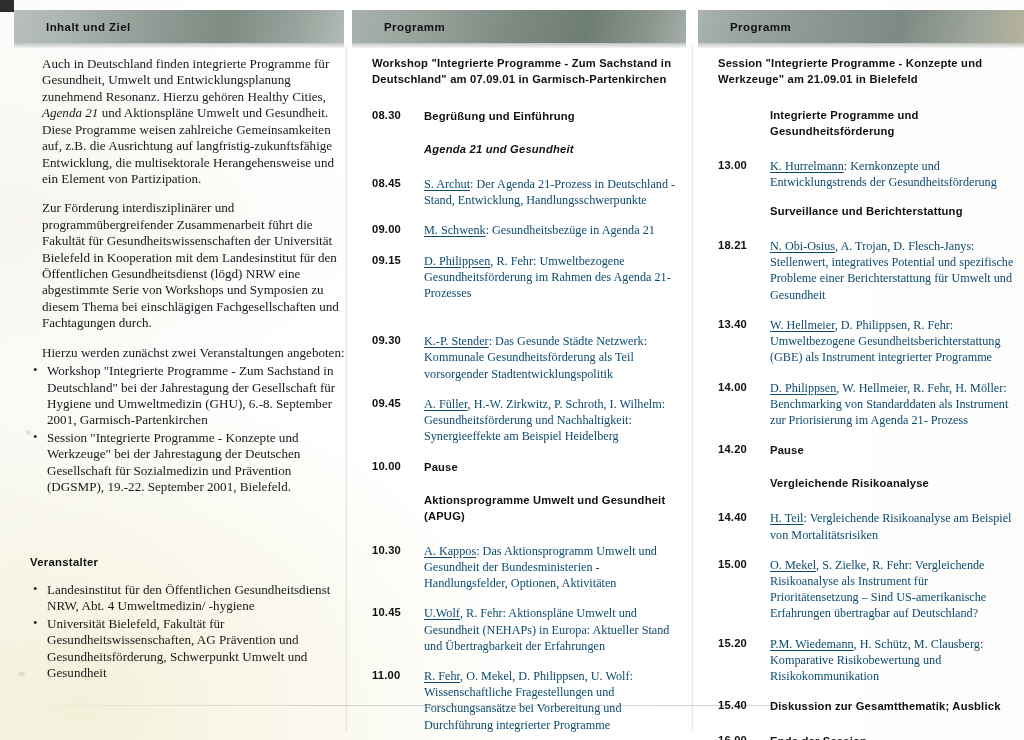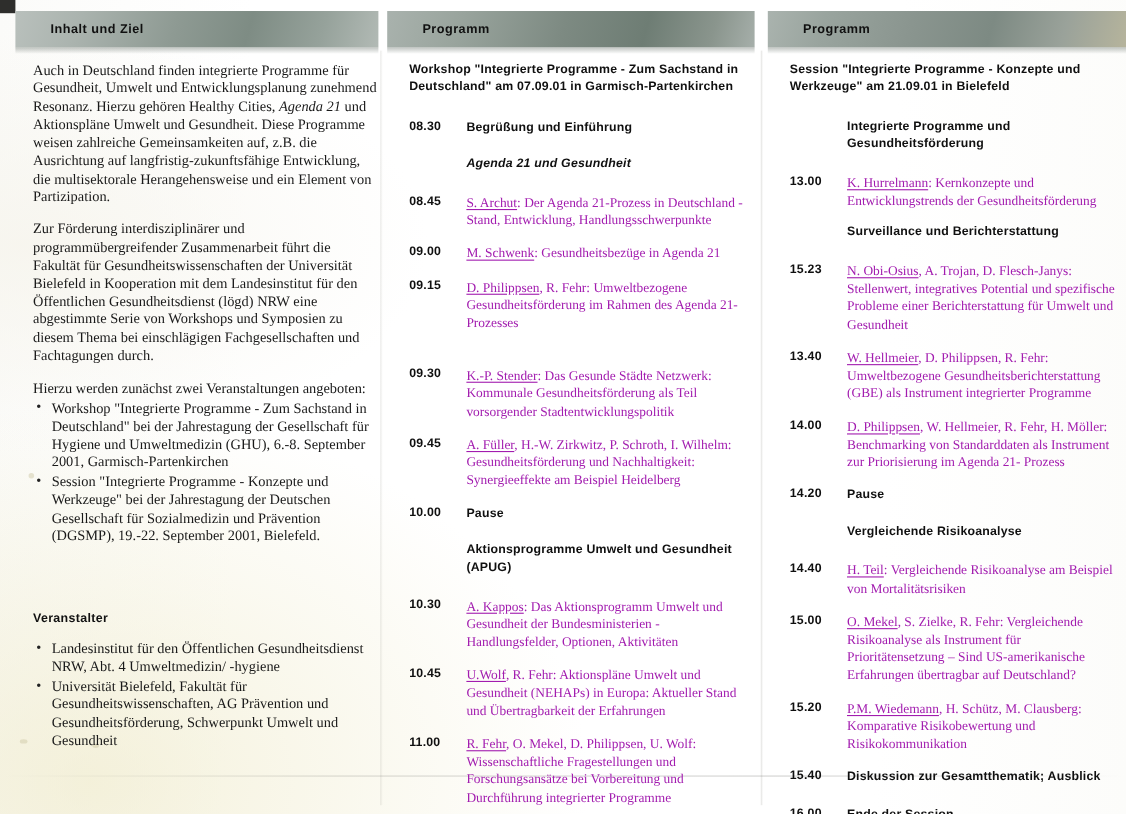--- a/index.html
+++ b/index.html
@@ -60,21 +60,21 @@
   
   .col{position:absolute;top:56px;}
   #col-1{left:30px;width:315px;}
   #col-2{left:372px;width:312px;}
   #col-3{left:718px;width:300px;}
 
   
   .para{
     font-family:"Liberation Serif",serif;
     font-size:13.1px;line-height:1.255;
-    text-align:left;margin:0 0 13px 0;
+    text-align:left;margin:0 0 13px 12px;
     color:#191919;
   }
   .para em{font-style:italic;}
 
   .lead-in{margin-bottom:2px;}
 
   ul.bullets{margin:0 0 0 0;padding:0;list-style:none;}
   ul.bullets li{
     font-family:"Liberation Serif",serif;
     font-size:13.1px;line-height:1.255;
@@ -108,21 +108,21 @@
 
   
   .e-bold{
     font-family:"Liberation Sans",sans-serif;
     font-weight:bold;font-size:11.2px;line-height:1.45;
     letter-spacing:.2px;color:#101010;
   }
   
   .e-talk{
     font-family:"Liberation Serif",serif;
-    font-size:12.2px;line-height:1.33;color:#a21caf;
+    font-size:12.2px;line-height:1.33;color:#0c4a6e;
   }
   .e-talk .spk{text-decoration:underline;text-underline-offset:1.5px;}
   
   .sub-head{
     font-family:"Liberation Sans",sans-serif;
     font-weight:bold;font-size:11.2px;line-height:1.42;
     letter-spacing:.2px;color:#101010;
     margin-left:52px;
   }
   .sub-head.italic{font-style:italic;} .sp-14{height:14px;} .sp-18{height:18px;}
@@ -262,21 +262,21 @@
       <div class="row">
         <div class="time">13.00</div>
         <div class="body">
           <div class="e-talk"><span class="spk">K. Hurrelmann</span>: Kernkonzepte und Entwicklungstrends der Gesundheitsförderung</div>
         </div>
       </div>
       <div class="sp-14"></div>
       <div class="sub-head">Surveillance und Berichterstattung</div>
       <div class="sp-18"></div>
       <div class="row">
-        <div class="time">15.23</div>
+        <div class="time">18.21</div>
         <div class="body">
           <div class="e-talk"><span class="spk">N. Obi-Osius</span>, A. Trojan, D. Flesch-Janys: Stellenwert, integratives Potential und spezifische Probleme einer Berichterstattung für Umwelt und Gesundheit</div>
         </div>
       </div>
       <div class="sp-14"></div>
       <div class="row">
         <div class="time">13.40</div>
         <div class="body">
           <div class="e-talk"><span class="spk">W. Hellmeier</span>, D. Philippsen, R. Fehr: Umweltbezogene Gesundheitsberichterstattung (GBE) als Instrument integrierter Programme</div>
         </div>

